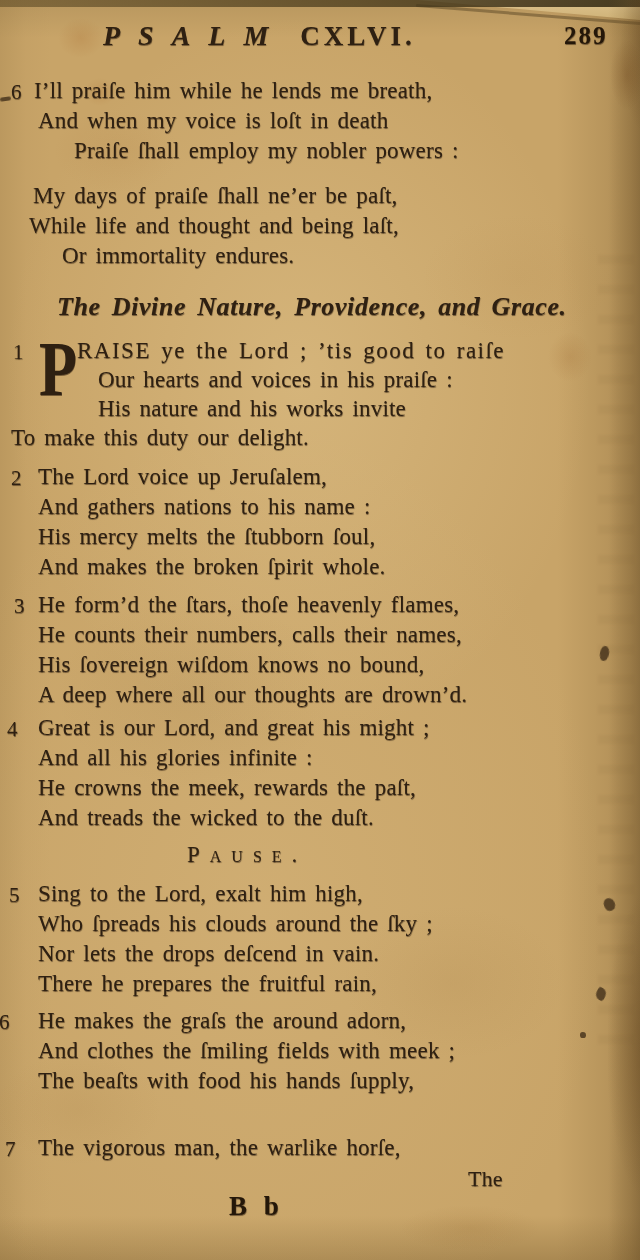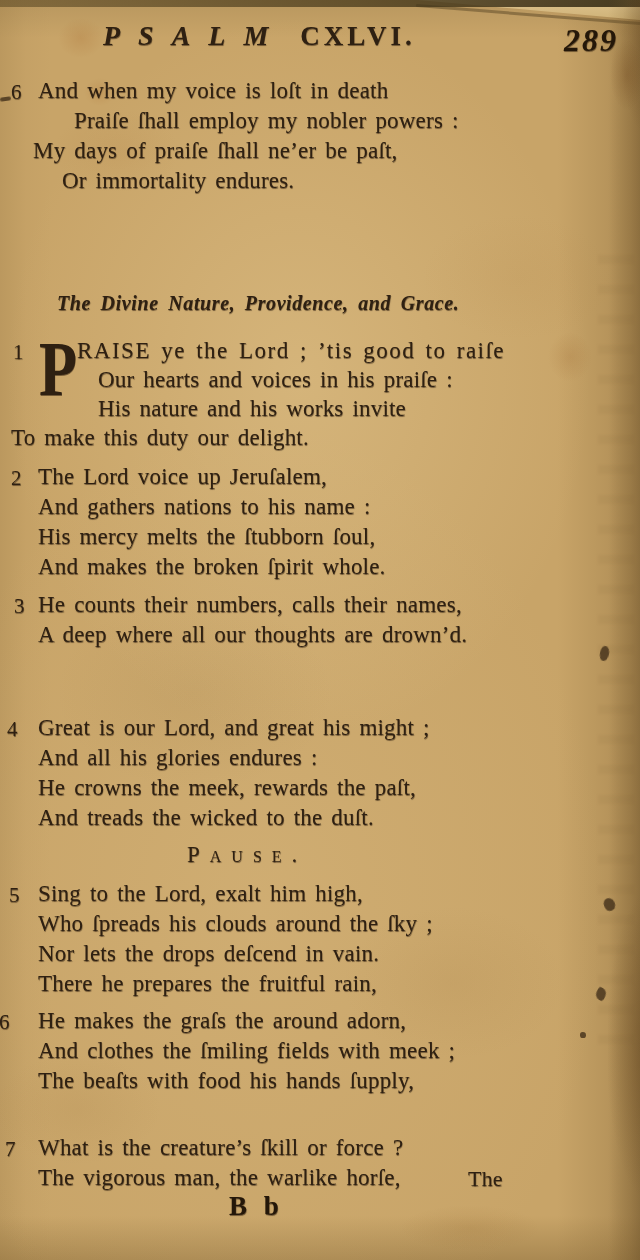--- a/index.html
+++ b/index.html
@@ -52,38 +52,38 @@
   .m1{left:600px;top:646px;width:9px;height:15px;transform:rotate(12deg);}
   .m2{left:604px;top:898px;width:11px;height:13px;transform:rotate(-18deg);}
   .m3{left:596px;top:988px;width:10px;height:12px;transform:rotate(30deg);border-radius:20% 60% 30% 60%;}
   .m4{left:0px;top:97px;width:11px;height:4px;border-radius:2px;transform:rotate(-8deg);}
   .m5{left:580px;top:1032px;width:6px;height:6px;}
 
   
   .running-header{position:absolute;top:20px;left:103px;white-space:nowrap;}
   .rh-title{font-style:italic;font-weight:bold;font-size:28px;letter-spacing:18px;}
   .rh-numeral{font-weight:bold;font-size:27px;letter-spacing:4px;margin-left:14px;}
-  .page-number{position:absolute;top:22px;left:564px;font-size:32px;font-weight:bold;letter-spacing:2px;color:#241709;font-style:italic;}
+  .page-number{position:absolute;top:22px;left:564px;font-size:25px;font-weight:bold;letter-spacing:2px;color:#241709;}
 
   .stanza{position:absolute;left:38px;width:566px;font-size:23px;line-height:30px;letter-spacing:0.2px;word-spacing:3px;}
   .line{white-space:pre;position:relative;height:30px;}
   .vnum{position:absolute;left:-27px;top:1px;font-size:21px;}
 
   .stz-a{top:76px;}
   .stz-a .l1{margin-left:-4px;}
   .stz-a .l3{margin-left:36px;}
-  .stz-a .l4{margin-left:-5px;}
+  .stz-a .l4{margin-left:-5px;margin-top:15px;}
   .stz-a .l5{margin-left:-9px;}
   .stz-a .l6{margin-left:24px;}
 
   .psalm-heading{position:absolute;top:250px;left:77px;white-space:nowrap;}
   .ph-title{font-variant:small-caps;font-size:26px;letter-spacing:6px;}
   .ph-numeral{font-size:26px;letter-spacing:3px;margin-left:18px;}
   .ph-part{font-style:italic;font-weight:bold;font-size:25px;margin-left:18px;letter-spacing:1px;}
-  .psalm-subtitle{position:absolute;top:292px;left:57px;font-style:italic;font-weight:bold;font-size:20px;letter-spacing:0.6px;word-spacing:4px;white-space:nowrap;}
+  .psalm-subtitle{position:absolute;top:292px;left:57px;font-style:italic;font-weight:bold;font-size:26px;letter-spacing:0.6px;word-spacing:4px;white-space:nowrap;}
 
   .v1{top:336px;line-height:29px;}
   .v1 .line{height:29px;}
   .v1 .vnum{top:2px;left:-25px;}
   .drop-cap{position:absolute;left:1px;top:4px;font-size:78px;line-height:58px;font-weight:bold;
     transform:scaleX(0.8);transform-origin:left top;}
   .v1 .l1{margin-left:39px;letter-spacing:1.5px;}
   .v1 .l2,.v1 .l3{margin-left:60px;}
   .v1 .l4{margin-left:-27px;}
 
@@ -123,23 +123,25 @@
   <div class="mark m4"></div>
   <div class="mark m5"></div>
 
   <header class="running-header">
     <span class="rh-title">PSALM</span><span class="rh-numeral">CXLVI.</span>
   </header>
   <div class="page-number">289</div>
 
   <section class="stanza stz-a">
     <span class="vnum">6</span>
+    <div class="line l1">I’ll praiſe him while he lends me breath,</div>
     <div class="line l2">And when my voice is loſt in death</div>
     <div class="line l3">Praiſe ſhall employ my nobler powers :</div>
     <div class="line l4">My days of praiſe ſhall ne’er be paſt,</div>
+    <div class="line l5">While life and thought and being laſt,</div>
     <div class="line l6">Or immortality endures.</div>
   </section>
 
   <div class="psalm-subtitle">The Divine Nature, Providence, and Grace.</div>
 
   <section class="stanza v1">
     <span class="vnum">1</span>
     <span class="drop-cap">P</span>
     <div class="line l1">RAISE ye the Lord ; ’tis good to raiſe</div>
     <div class="line l2">Our hearts and voices in his praiſe :</div>
@@ -150,28 +152,30 @@
   <section class="stanza v2">
     <span class="vnum">2</span>
     <div class="line">The Lord voice up Jeruſalem,</div>
     <div class="line">And gathers nations to his name :</div>
     <div class="line">His mercy melts the ſtubborn ſoul,</div>
     <div class="line">And makes the broken ſpirit whole.</div>
   </section>
 
   <section class="stanza v3">
     <span class="vnum">3</span>
+    <div class="line">He form’d the ſtars, thoſe heavenly flames,</div>
     <div class="line">He counts their numbers, calls their names,</div>
+    <div class="line">His ſovereign wiſdom knows no bound,</div>
     <div class="line">A deep where all our thoughts are drown’d.</div>
   </section>
 
   <section class="stanza v4">
     <span class="vnum">4</span>
     <div class="line">Great is our Lord, and great his might ;</div>
-    <div class="line">And all his glories endures :</div>
+    <div class="line">And all his glories infinite :</div>
     <div class="line">He crowns the meek, rewards the paſt,</div>
     <div class="line">And treads the wicked to the duſt.</div>
   </section>
 
   <div class="pause-heading">Pause.</div>
 
   <section class="stanza v5">
     <span class="vnum">5</span>
     <div class="line">Sing to the Lord, exalt him high,</div>
     <div class="line">Who ſpreads his clouds around the ſky ;</div>
@@ -181,20 +185,19 @@
 
   <section class="stanza v6">
     <span class="vnum">6</span>
     <div class="line">He makes the graſs the around adorn,</div>
     <div class="line">And clothes the ſmiling fields with meek ;</div>
     <div class="line">The beaſts with food his hands ſupply,</div>
   </section>
 
   <section class="stanza v7">
     <span class="vnum">7</span>
-    <div class="line">What is the creature’s ſkill or force ?</div>
     <div class="line">The vigorous man, the warlike horſe,</div>
     <span class="catchword">The</span>
   </section>
 
   <div class="signature-mark">B b</div>
 
 </div>
 
 </body></html>

